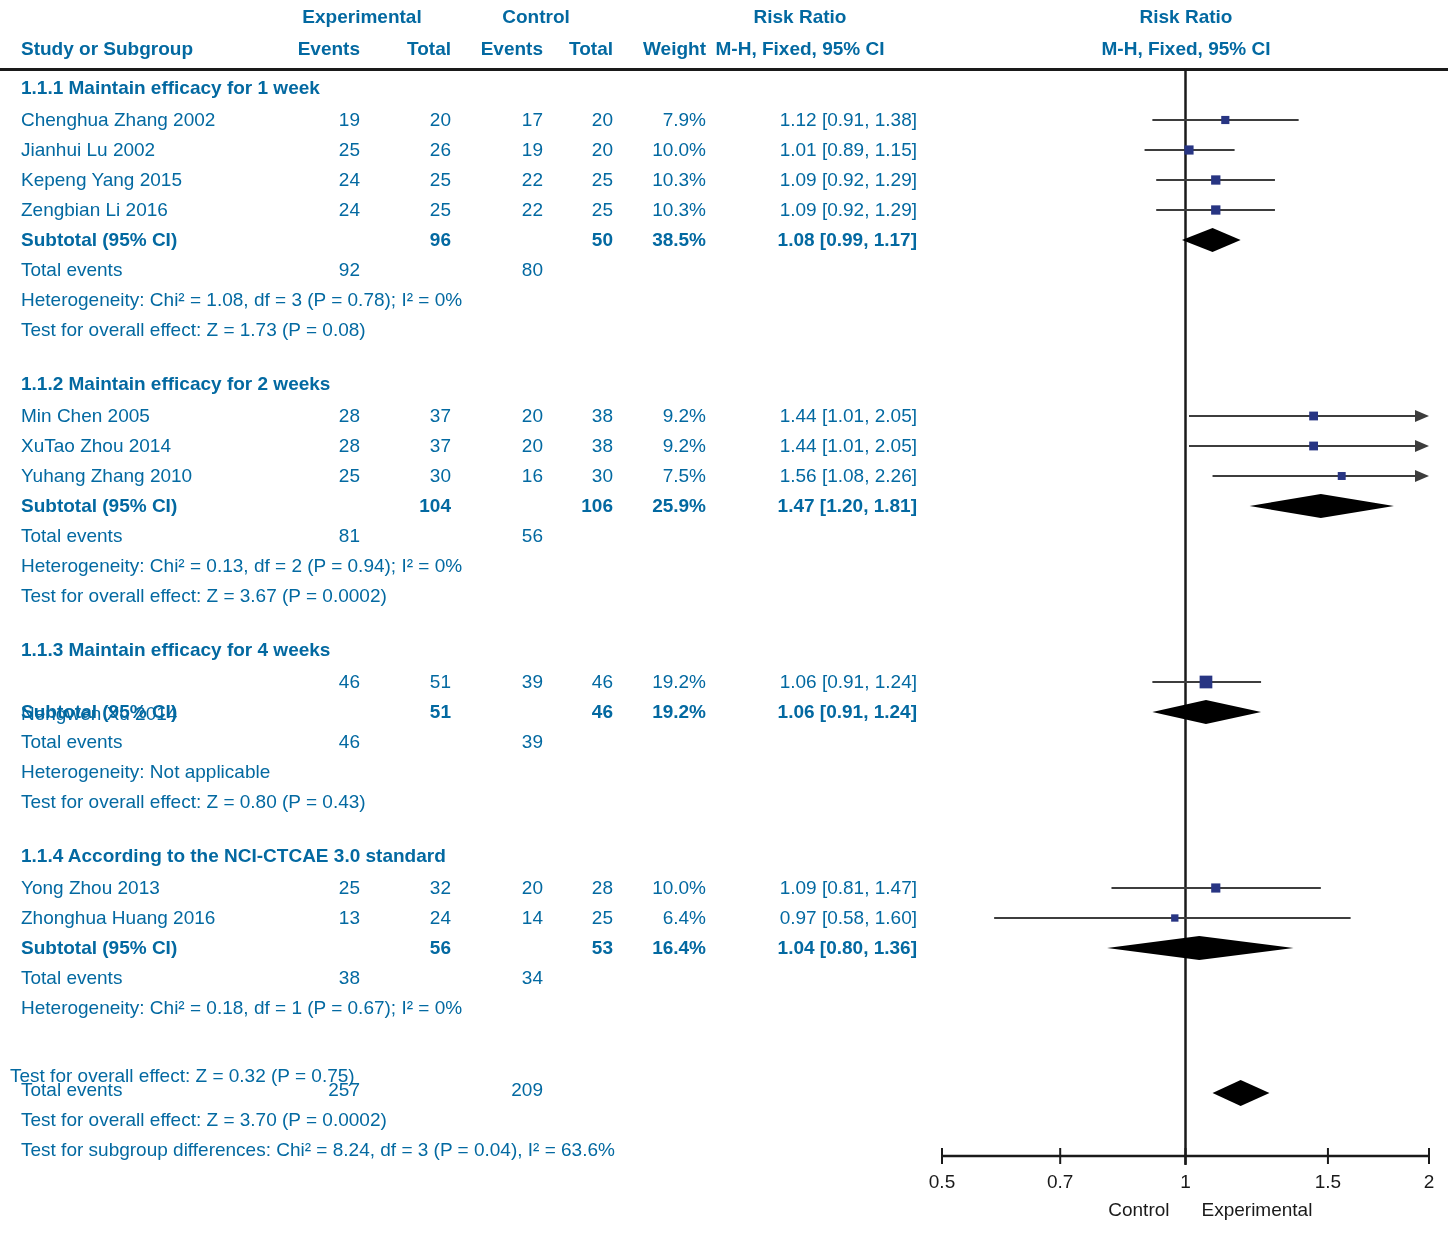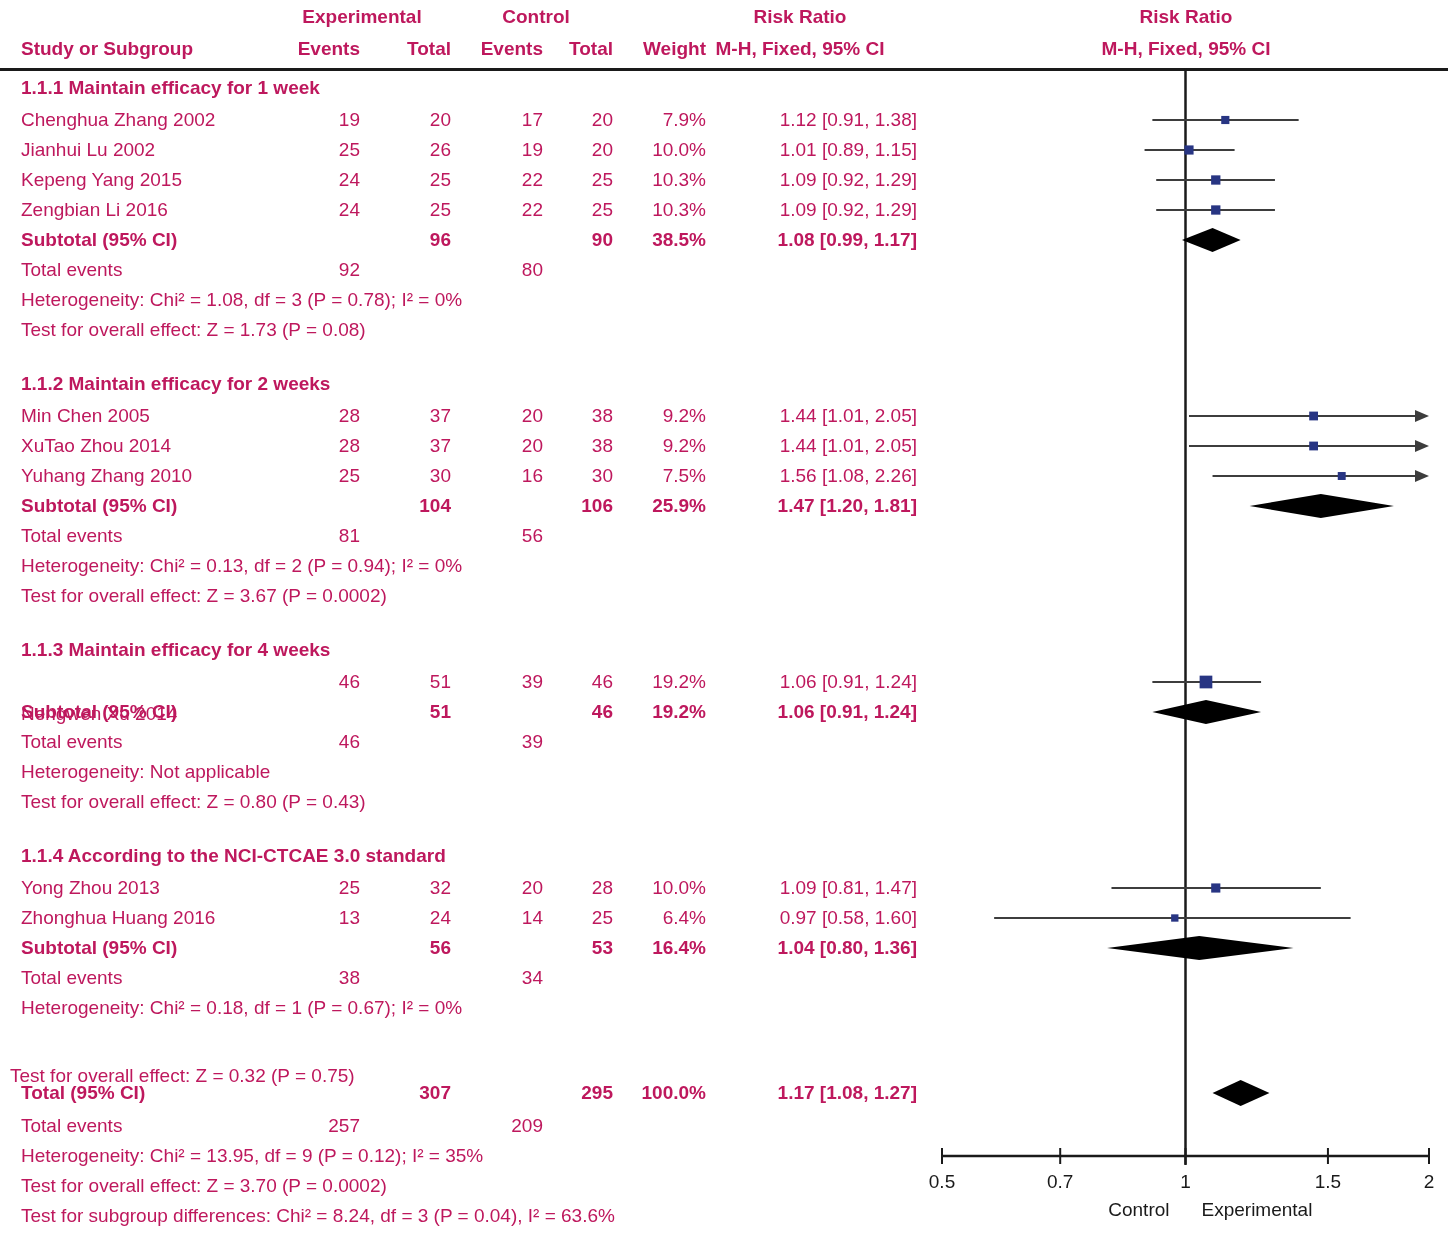--- a/index.html
+++ b/index.html
@@ -1,20 +1,20 @@
 <!DOCTYPE html>
 <html><head>
 <meta charset="utf-8">
 <style>
   html,body{margin:0;padding:0;background:#ffffff;}
   #figure{
     position:relative;
     width:1448px;height:1242px;
     font-family:"Liberation Sans","DejaVu Sans",sans-serif;
-    font-size:19px;color:#be185d;
+    font-size:19px;color:#0369a1;
     overflow:hidden;background:#ffffff;
   }
   #header{position:relative;height:68px;border-bottom:3px solid #1a1a1a;}
   #header span{position:absolute;white-space:nowrap;font-weight:700;line-height:30px;}
   .h-center{transform:translateX(-50%);}
   #rows{position:relative;}
   .row{position:relative;width:1448px;}
   .row span{position:absolute;white-space:nowrap;top:0;}
   #plot-overlay{position:absolute;left:0;top:0;pointer-events:none;}
 </style>
@@ -73,21 +73,21 @@
         <span style="line-height: 30px; right: 1088px;">24</span>
         <span style="line-height: 30px; right: 997px;">25</span>
         <span style="line-height: 30px; right: 905px;">22</span>
         <span style="line-height: 30px; right: 835px;">25</span>
         <span style="line-height: 30px; right: 742px;">10.3%</span>
         <span style="line-height: 30px; right: 531px;">1.09 [0.92, 1.29]</span>
       </div>
       <div class="row" style="height: 30px;">
         <span style="line-height: 30px; left: 21px; font-weight: 700;">Subtotal (95% CI)</span>
         <span style="line-height: 30px; right: 997px; font-weight: 700;">96</span>
-        <span style="line-height: 30px; right: 835px; font-weight: 700;">90</span>
+        <span style="line-height: 30px; right: 835px; font-weight: 700;">50</span>
         <span style="line-height: 30px; right: 742px; font-weight: 700;">38.5%</span>
         <span style="line-height: 30px; right: 531px; font-weight: 700;">1.08 [0.99, 1.17]</span>
       </div>
       <div class="row" style="height: 30px;">
         <span style="line-height: 30px; left: 21px;">Total events</span>
         <span style="line-height: 30px; right: 1088px;">92</span>
         <span style="line-height: 30px; right: 905px;">80</span>
       </div>
       <div class="row" style="height: 30px;">
         <span style="line-height: 30px; left: 21px;">Heterogeneity: Chi² = 1.08, df = 3 (P = 0.78); I² = 0%</span>
@@ -209,34 +209,24 @@
         <span style="line-height: 30px; right: 1088px;">38</span>
         <span style="line-height: 30px; right: 905px;">34</span>
       </div>
       <div class="row" style="height: 30px;">
         <span style="line-height: 30px; left: 21px;">Heterogeneity: Chi² = 0.18, df = 1 (P = 0.67); I² = 0%</span>
       </div>
       <div class="row" style="height: 30px;">
         <span style="line-height: 30px; left: 10px; margin-top: 38px;">Test for overall effect: Z = 0.32 (P = 0.75)</span>
       </div>
       <div class="row" style="height: 22px;"></div>
-      <div class="row" style="height: 36px;">
-        <span style="line-height: 36px; left: 21px; font-weight: 700;">Total (95% CI)</span>
-        <span style="line-height: 36px; right: 997px; font-weight: 700;">307</span>
-        <span style="line-height: 36px; right: 835px; font-weight: 700;">295</span>
-        <span style="line-height: 36px; right: 742px; font-weight: 700;">100.0%</span>
-        <span style="line-height: 36px; right: 531px; font-weight: 700;">1.17 [1.08, 1.27]</span>
-      </div>
       <div class="row" style="height: 30px;">
         <span style="line-height: 30px; left: 21px;">Total events</span>
         <span style="line-height: 30px; right: 1088px;">257</span>
         <span style="line-height: 30px; right: 905px;">209</span>
-      </div>
-      <div class="row" style="height: 30px;">
-        <span style="line-height: 30px; left: 21px;">Heterogeneity: Chi² = 13.95, df = 9 (P = 0.12); I² = 35%</span>
       </div>
       <div class="row" style="height: 30px;">
         <span style="line-height: 30px; left: 21px;">Test for overall effect: Z = 3.70 (P = 0.0002)</span>
       </div>
       <div class="row" style="height: 30px;">
         <span style="line-height: 30px; left: 21px;">Test for subgroup differences: Chi² = 8.24, df = 3 (P = 0.04), I² = 63.6%</span>
       </div>
     </div>
 <svg id="plot-overlay" width="1448" height="1242">
       <line x1="1185.5" y1="68" x2="1185.5" y2="1165" stroke="#1a1a1a" stroke-width="2.5"></line>

